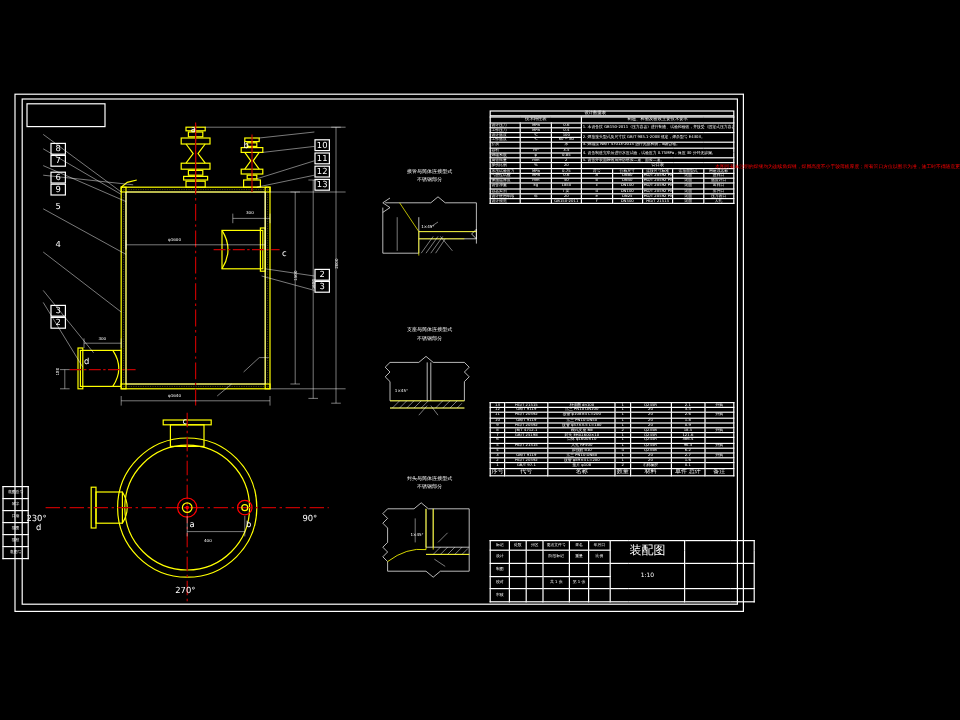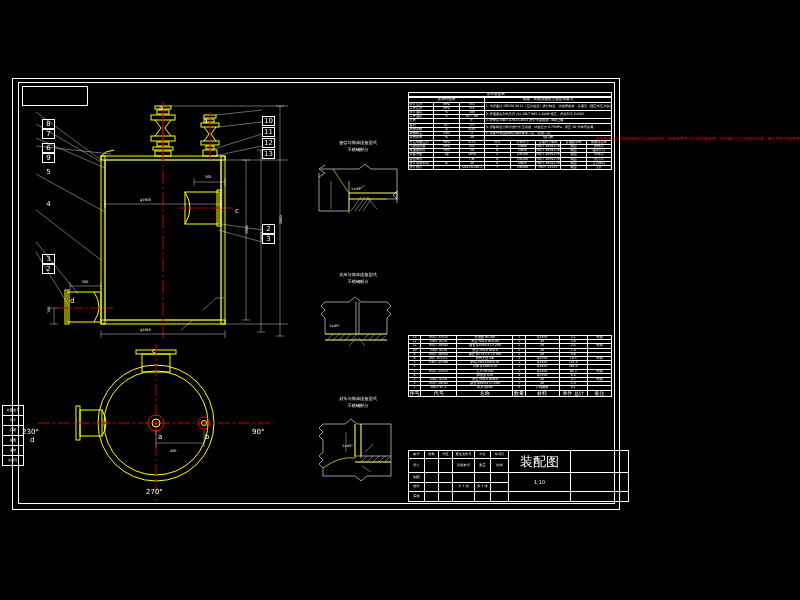--- a/index.html
+++ b/index.html
@@ -15,21 +15,21 @@
   .tiny{font-size:3.4px;}
 
   
   #frameOuter{left:12px;top:78px;width:608px;height:432px;border:1px solid #fff;box-sizing:border-box;}
   #frameInner{left:18px;top:82px;width:597px;height:422px;border:1px solid #fff;box-sizing:border-box;}
   table.cad{position:absolute;border-collapse:collapse;table-layout:fixed;}
   table.cad td{border:0.5px solid #fff;color:#fff;font-size:3.2px;line-height:1;
                padding:0 0.5px;overflow:hidden;white-space:nowrap;text-align:center;}
   table.cad td.l{text-align:left;}
   table.cad td.hd{font-size:3.6px;}
-  table.cad td.big{font-size:13px;}
+  table.cad td.big{font-size:10px;}
   table.cad td.mid{font-size:5px;}
 
   
   .balloon{position:absolute;border:1px solid #fff;color:#fff;font-size:7px;
            text-align:center;line-height:9px;width:13px;height:10px;box-sizing:border-box;}
 
   
   #mainview{position:absolute;left:18px;top:82px;}
   #botview{position:absolute;left:18px;top:330px;}
 

